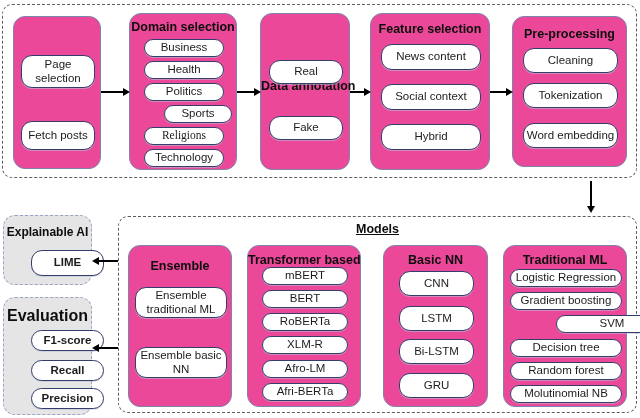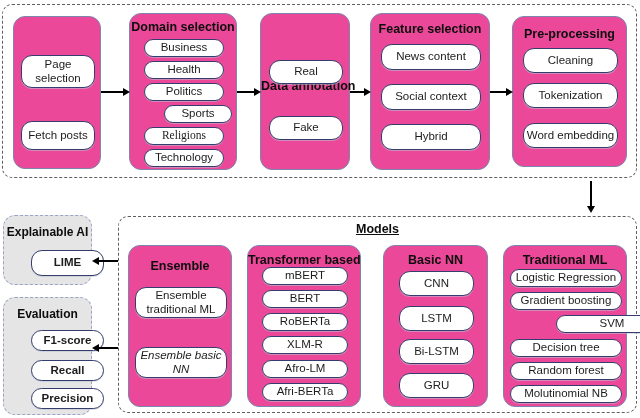--- a/index.html
+++ b/index.html
@@ -148,21 +148,21 @@
 
   <div class="dashed-dark" style="left:118px; top:216px; width:519px; height:197px;">
     <div class="hdr" style="top:5px;text-decoration:underline;">Models</div>
   </div>
 
   <div class="box-solid" style="left:128px; top:245px; width:104px; height:162px;">
     <div class="hdr" style="top:13px;">Ensemble</div>
     <div class="pill" style="left:6px; top:41px; width:92px; height:31px;">
       <span>Ensemble traditional ML</span>
     </div>
-    <div class="pill" style="left:6px; top:101px; width:92px; height:31px;font-style:italic;">
+    <div class="pill" style="left:6px; top:101px; width:92px; height:31px;">
       <span>Ensemble basic NN</span>
     </div>
   </div>
 
   <div class="box-solid" style="left:247px; top:245px; width:114px; height:162px;">
     <div class="hdr" style="top:7px;">Transformer based</div>
     <div class="pill" style="left:14px; top:21px; width:86px; height:18px;">
       <span>mBERT</span>
     </div>
     <div class="pill" style="left:14px; top:44px; width:86px; height:18px;">
@@ -221,21 +221,21 @@
   </div>
 
   <div class="dashed-light" style="left:3px; top:215px; width:89px; height:70px;">
     <div class="hdr" style="top:9px; font-size:12px;">Explainable AI</div>
     <div class="pill bold" style="left:7px; top:34px; width:73px; height:26px;">
       <span>LIME</span>
     </div>
   </div>
 
   <div class="dashed-light" style="left:3px; top:297px; width:89px; height:118px;">
-    <div class="hdr" style="top:9px; font-size:12px;">Evaluation</div>
+    <div class="hdr" style="top:9px; font-size:16px;">Evaluation</div>
     <div class="pill bold" style="left:7px; top:32px; width:73px; height:21px;">
       <span>F1-score</span>
     </div>
     <div class="pill bold" style="left:7px; top:62px; width:73px; height:21px;">
       <span>Recall</span>
     </div>
     <div class="pill bold" style="left:7px; top:90px; width:73px; height:21px;">
       <span>Precision</span>
     </div>
   </div>

